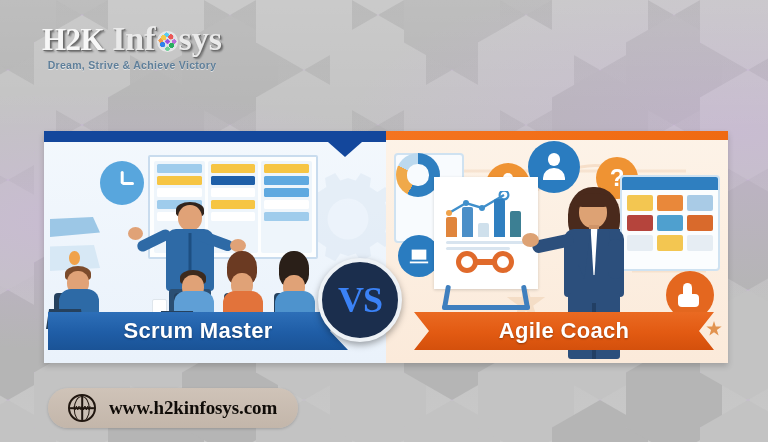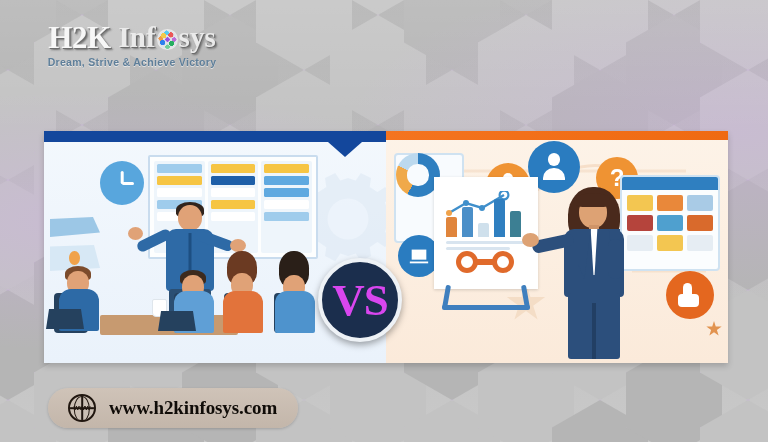--- a/index.html
+++ b/index.html
@@ -29,21 +29,21 @@
 
   
   .logo{position:absolute;left:27px;top:22px;width:210px;}
   .logo-row{display:flex;align-items:center;justify-content:center;gap:2px;line-height:1;}
   .logo-h2k{
     font-family:"Liberation Serif",serif;font-weight:bold;font-size:31px;
     color:#f7f7f7;letter-spacing:-.5px;
     text-shadow:1px 1px 0 #6d6d6d,2px 2px 2px rgba(0,0,0,.45);
   }
   .logo-inf{
-    font-family:"Liberation Serif",serif;font-weight:bold;font-size:29px;
+    font-family:"Liberation Serif",serif;font-weight:bold;font-size:34px;
     color:#eaeaea;text-shadow:1px 1px 0 #6d6d6d,2px 2px 2px rgba(0,0,0,.4);
     margin-left:6px;
   }
   .globe{
     width:19px;height:19px;border-radius:50%;margin:0 0px;
     background:
       radial-gradient(circle at 30% 30%, #f2c94c 0 14%, transparent 15%),
       radial-gradient(circle at 68% 26%, #eb5757 0 13%, transparent 14%),
       radial-gradient(circle at 24% 66%, #2f80ed 0 14%, transparent 15%),
       radial-gradient(circle at 72% 70%, #27ae60 0 13%, transparent 14%),
@@ -232,22 +232,22 @@
   .star{position:absolute;background:#f0c9a8;
     clip-path:polygon(50% 0%,61% 35%,98% 35%,68% 57%,79% 91%,50% 70%,21% 91%,32% 57%,2% 35%,39% 35%);}
 
   
   .vs{
     position:absolute;left:318px;top:258px;width:76px;height:76px;border-radius:50%;
     background:#1b2e4d;border:4px solid #eef2f6;
     display:flex;align-items:center;justify-content:center;z-index:9;
     box-shadow:0 3px 7px rgba(0,0,0,.35);
   }
-  .vs span{font-family:"Liberation Serif",serif;font-weight:bold;font-size:45px;
-    color:#d946ef;letter-spacing:-1px;}
+  .vs span{font-family:"Liberation Serif",serif;font-weight:bold;font-size:36px;
+    color:#3b82f6;letter-spacing:-1px;}
 
   
   .rib{
     position:absolute;height:38px;display:flex;align-items:center;justify-content:center;
     z-index:6;
   }
   .rib span{font-weight:bold;font-size:22px;color:#fff;letter-spacing:.3px;
     text-shadow:0 1px 2px rgba(0,0,0,.33);}
   .rib-blue{
     left:48px;top:312px;width:300px;
@@ -540,20 +540,26 @@
     </div>
 
     <div class="band-l"></div>
     <div class="band-r"></div>
   </div>
 
   <div class="vs">
     <span>VS</span>
   </div>
 
+  <div class="rib rib-blue">
+    <span>Scrum Master</span>
+  </div>
+  <div class="rib rib-orange">
+    <span>Agile Coach</span>
+  </div>
 
   <div class="footer">
     <span class="wwwicon">
       <i class="m1"></i>
         <i class="m2"></i>
         <i class="m3"></i>
       <b>WWW</b>
     </span>
     <span class="footer-url">www.h2kinfosys.com</span>
   </div>

